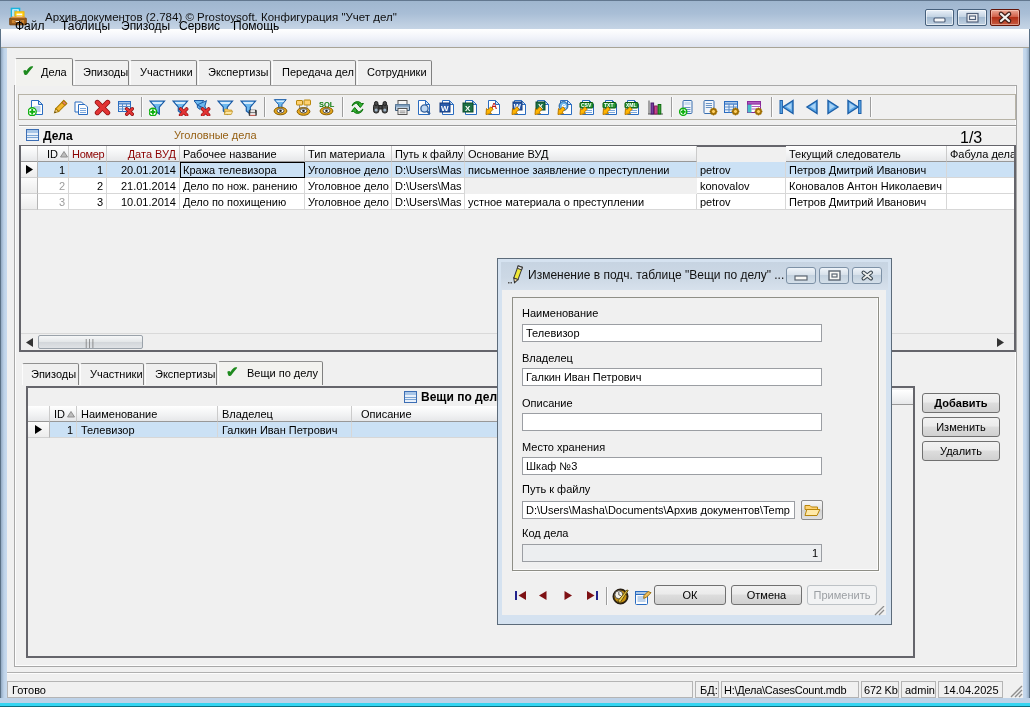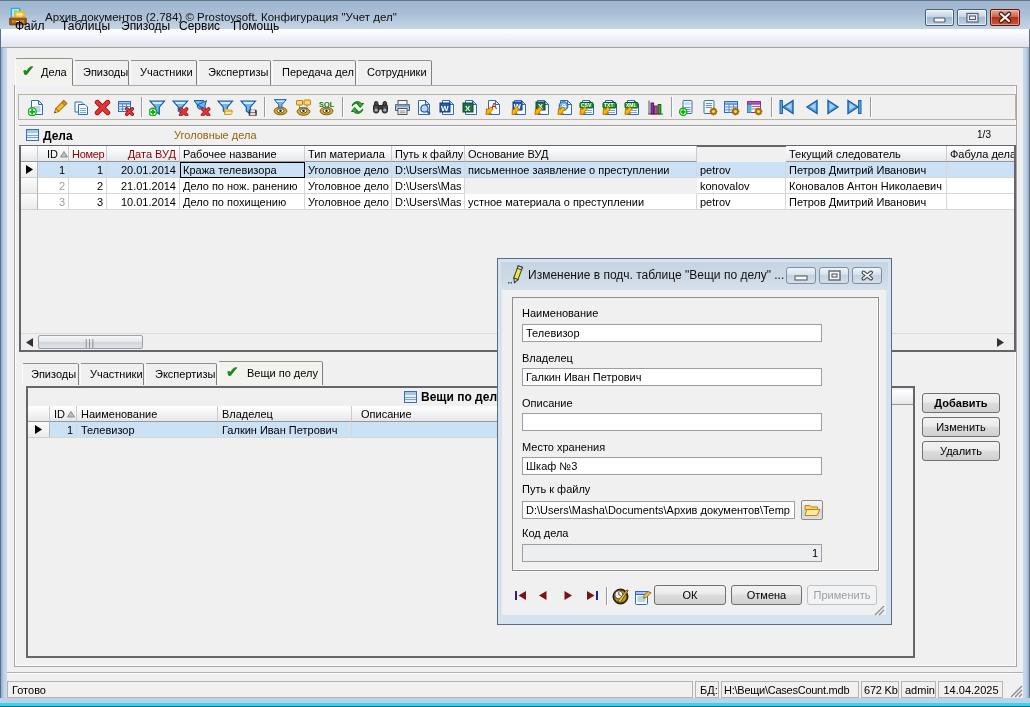--- a/index.html
+++ b/index.html
@@ -481,21 +481,21 @@
 
   <div class="abs" id="cap1"></div>
   <div class="abs" style="left:26px; top:129px; width:13px; height:12px;"><svg width="13" height="12">
         <rect x="0.5" y="0.5" width="12" height="11" fill="#e8f0fa" stroke="#3c6eb4"></rect>
         <rect x="1" y="1" width="11" height="3" fill="#a8c6e8"></rect>
         <line x1="1" y1="6.5" x2="12" y2="6.5" stroke="#7aa4d4"></line>
         <line x1="1" y1="8.5" x2="12" y2="8.5" stroke="#7aa4d4"></line>
       </svg></div>
   <div class="abs" style="left:43px; top:129px; font-weight:bold; font-size:12px;">Дела</div>
   <div class="abs" style="left:174px; top:129px; color:#955f12; font-size:11px;">Уголовные дела</div>
-  <div class="abs" style="left:960px; top:129px; width:48px; text-align:center; font-size:10px;">1/3</div>
+  <div class="abs" style="left:960px; top:129px; width:48px; text-align:left; font-size:16px;">1/3</div>
 
   <div class="abs" id="grid1"></div>
 
   <div class="hcell" style="left:21px; top:146px; width:17px;"></div>
   <div class="hcell" style="left:38px; top:146px; width:31px;">
       <span style="position:absolute;left:9px;">ID</span>
       <svg style="position:absolute;left:22px;top:5px;" width="8" height="7">
         <polygon points="4,0.5 7.5,6 0.5,6" fill="#bdbdbd" stroke="#8f8f8f"></polygon>
       </svg>
     </div>
@@ -609,21 +609,21 @@
 
   <div class="btn7" style="left:922px; top:393px; font-weight:bold;">Добавить</div>
   <div class="btn7" style="left:922px; top:417px;">Изменить</div>
   <div class="btn7" style="left:922px; top:441px;">Удалить</div>
 
   <div class="abs" style="left:7px; top:672px; width:1016px; height:1px; background:#b0b0b0;"></div>
   <div class="abs" style="left:7px; top:673px; width:1016px; height:1px; background:#fdfdfd;"></div>
 
   <div class="spanel" style="left:7px; width:686px;">Готово</div>
   <div class="spanel" style="left:695px; width:24px;">БД:</div>
-  <div class="spanel" style="left:721px; width:138px; letter-spacing:-0.25px; padding-left:2px;">H:\Вещи\CasesCount.mdb</div>
+  <div class="spanel" style="left:721px; width:138px; letter-spacing:-0.25px; padding-left:2px;">H:\Дела\CasesCount.mdb</div>
   <div class="spanel" style="left:861px; width:38px; padding-left:2px; letter-spacing:-0.2px;">672 Kb</div>
   <div class="spanel" style="left:901px; width:35px; padding-left:3px;">admin</div>
   <div class="spanel" style="left:938px; width:65px; text-align:center;">14.04.2025</div>
   <div class="abs" id="sgrip" style="left:1010px; top:685px;"><svg width="13" height="13">
         <g stroke="#8e8e8e" stroke-width="1.3">
           <line x1="12" y1="1" x2="1" y2="12"></line>
           <line x1="12" y1="5" x2="5" y2="12"></line>
           <line x1="12" y1="9" x2="9" y2="12"></line>
         </g>
       </svg></div>

